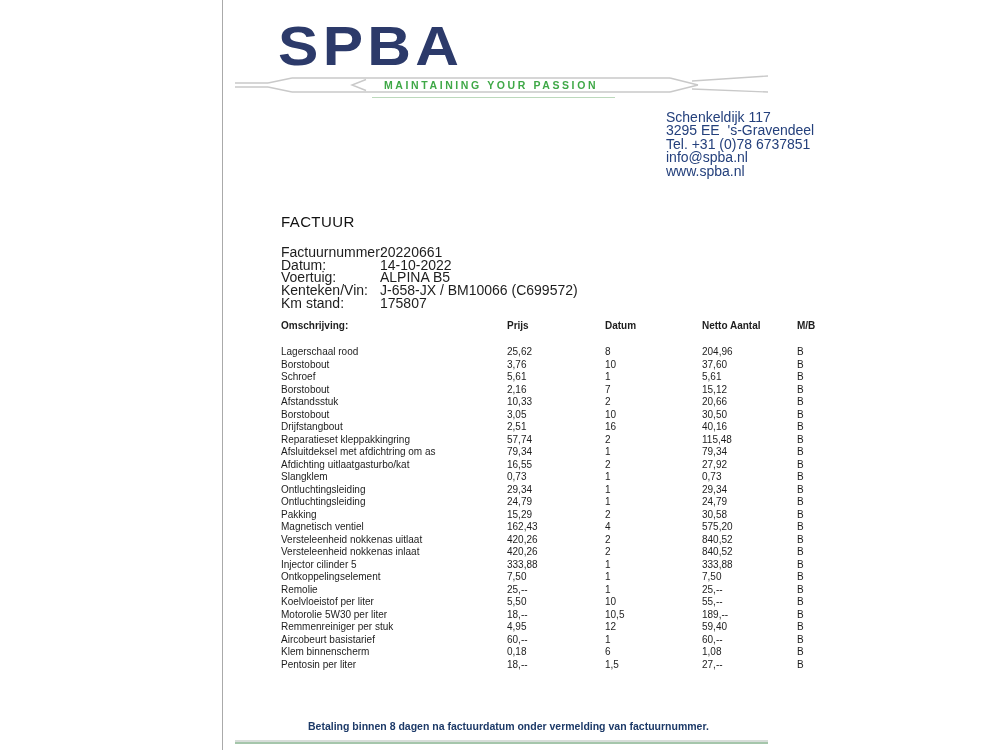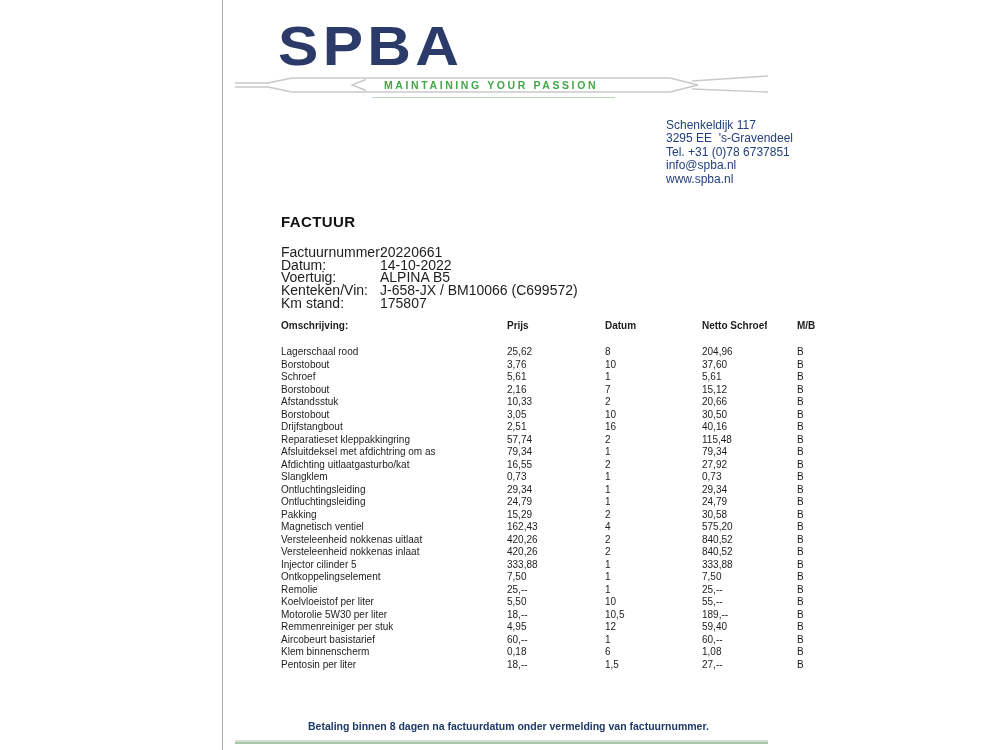--- a/index.html
+++ b/index.html
@@ -10,24 +10,24 @@
   .page-edge-line { position: absolute; left: 222px; top: 0; width: 1px; height: 750px; background: #aaaaaa; }
 
   .logo { position: absolute; left: 278px; top: 18px; font-size: 56px; font-weight: bold;
           letter-spacing: 4px; line-height: 1; transform: scaleX(1.08); transform-origin: left top; }
 
   .banner-svg { position: absolute; left: 230px; top: 70px; width: 545px; height: 32px; }
 
   .tagline { position: absolute; left: 384px; top: 79px; width: 230px; font-size: 10.5px;
              font-weight: bold; letter-spacing: 2.6px; line-height: 12px; white-space: nowrap; }
 
-  .address { position: absolute; left: 666px; top: 119px; font-size: 12px; line-height: 13.4px; }
+  .address { position: absolute; left: 666px; top: 111px; font-size: 14px; line-height: 13.4px; }
   .address div { white-space: pre; }
 
-  .doc-title { position: absolute; left: 281px; top: 213px; font-size: 15px; font-weight: bold;
+  .doc-title { position: absolute; left: 281px; top: 213px; font-size: 15px; font-weight: normal;
                letter-spacing: 0.4px; color: #111111; }
 
   .meta { position: absolute; left: 281px; top: 246px; font-size: 14px; line-height: 12.7px; }
   .meta-row { display: grid; grid-template-columns: 99px auto; white-space: pre; }
 
   .invoice-table { position: absolute; left: 281px; top: 320px; width: 450px; font-size: 10px; }
   .trow { display: grid; grid-template-columns: 196px 68px 67px 65px 44px; line-height: 12.5px; height: 12.5px; gap: 30px; }
   .trow span { overflow: hidden; white-space: nowrap; }
   .thead { font-weight: bold; margin-bottom: 13px; height: 13px; }
   .tbody { margin-top: 0; }
@@ -102,21 +102,21 @@
       <span>Km stand:</span>
       <span>175807</span>
     </div>
   </div>
 
   <div class="invoice-table">
     <div class="trow thead">
       <span>Omschrijving:</span>
       <span>Prijs</span>
       <span>Datum</span>
-      <span>Netto Schroef</span>
+      <span>Netto Aantal</span>
       <span>M/B</span>
     </div>
     <div class="tbody">
         <div class="trow">
           <span>Lagerschaal rood</span>
           <span>25,62</span>
           <span>8</span>
           <span>204,96</span>
           <span>B</span>
         </div>

